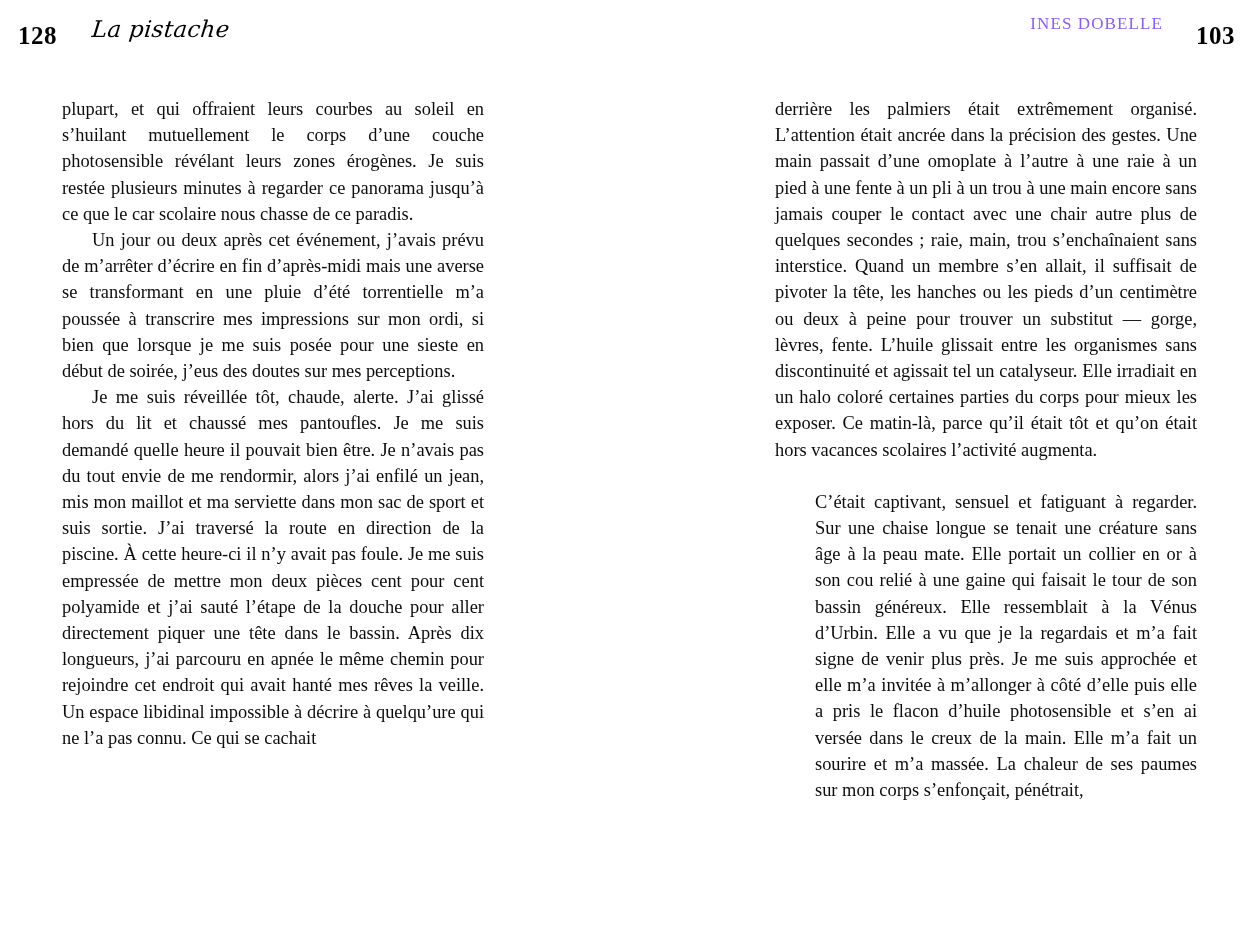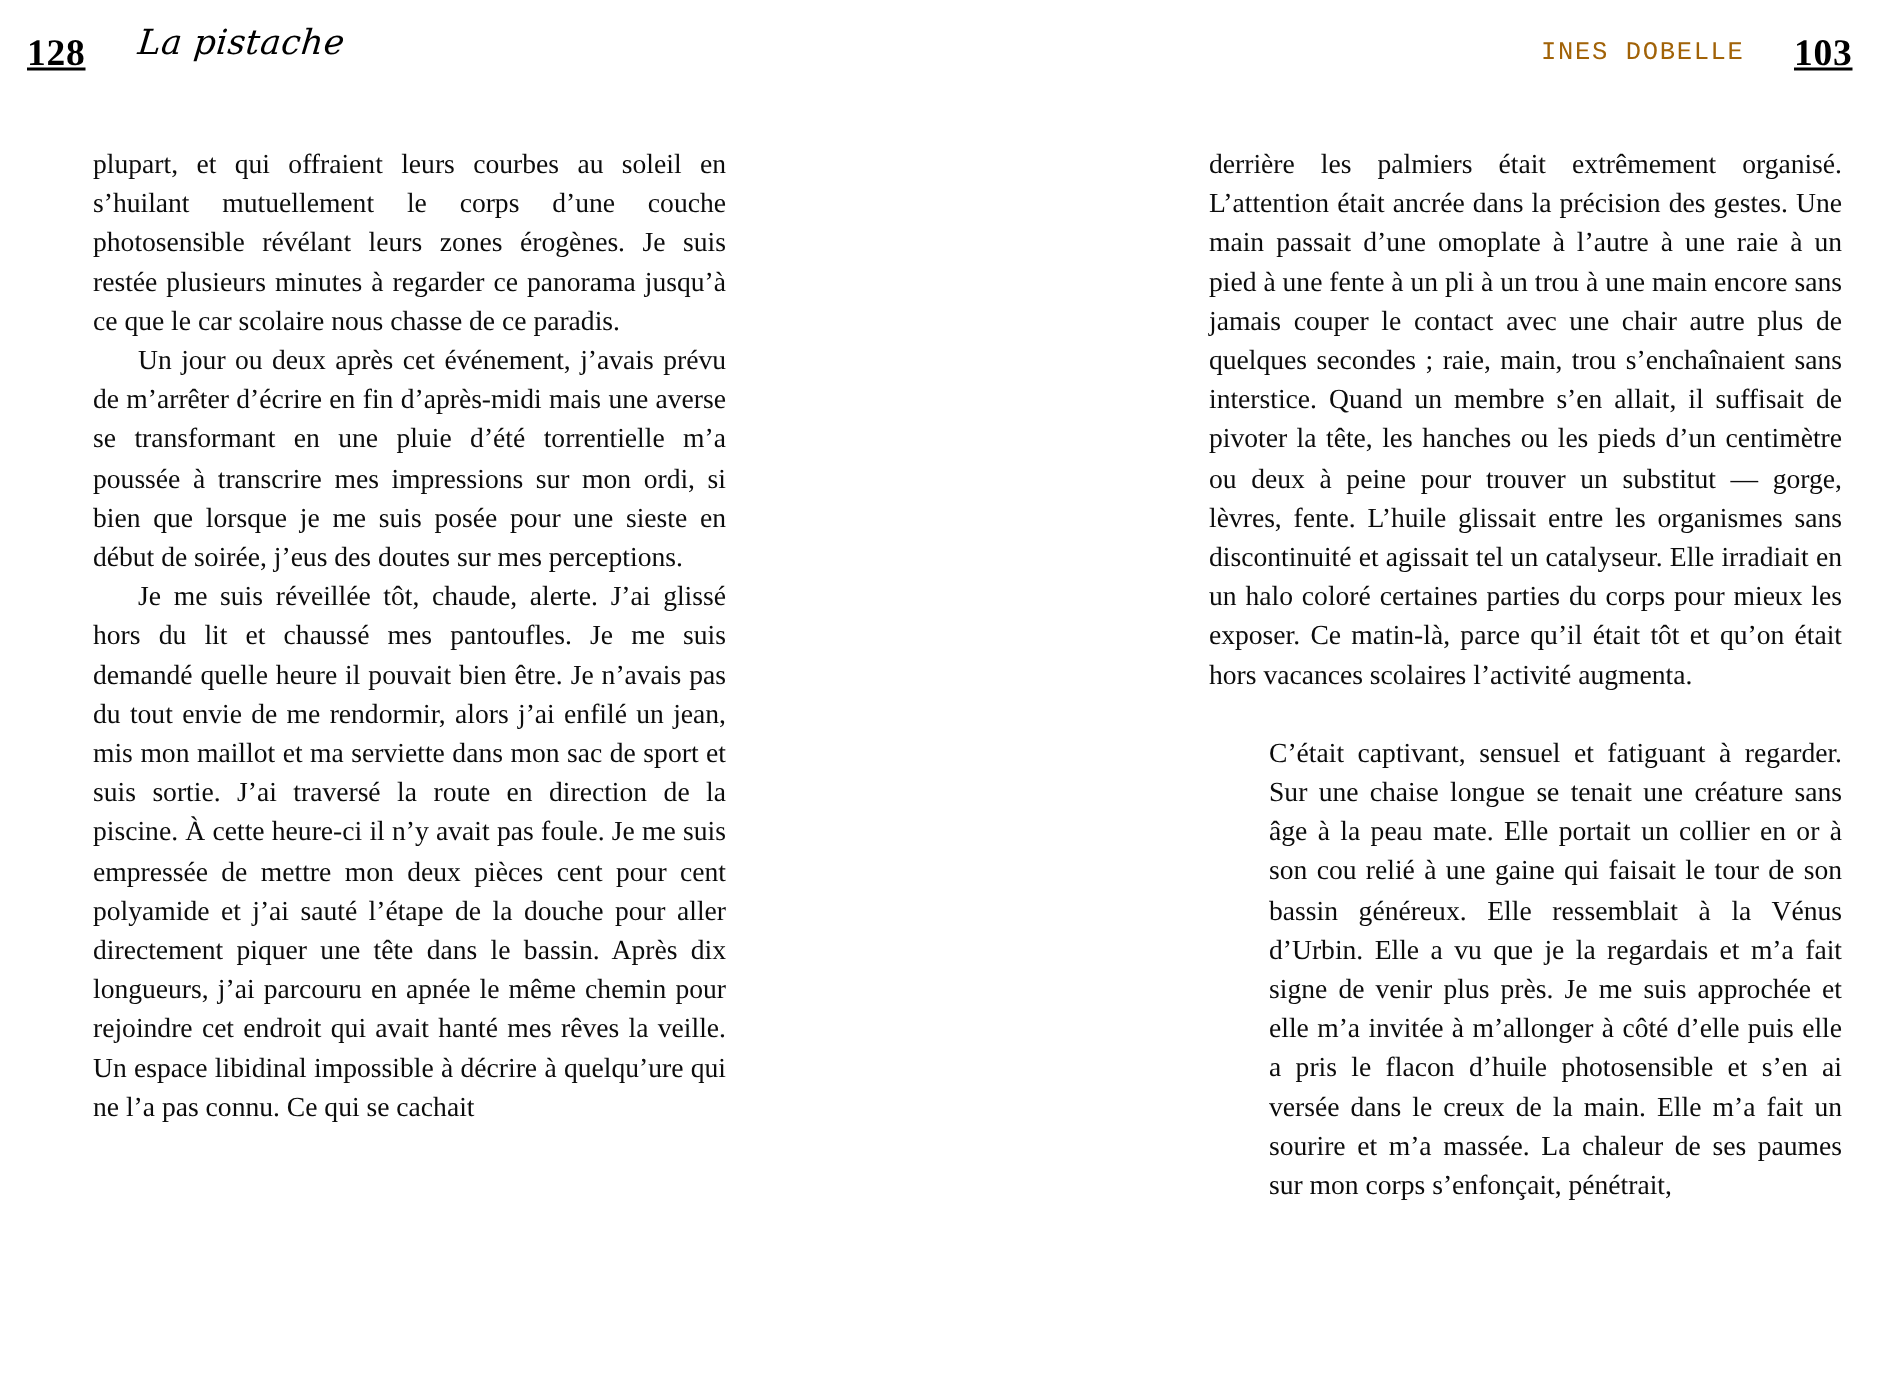--- a/index.html
+++ b/index.html
@@ -29,21 +29,20 @@
     left: 0;
     width: 1253px;
     height: 46px;
   }
   .folio {
     font-family: "Liberation Serif", serif;
     font-weight: bold;
     font-size: 25px;
     letter-spacing: 0.5px;
     color: #000;
-    text-decoration: underline;
   }
   .folio-left {
     position: absolute;
     left: 18px;
     top: 8px;
   }
   .folio-right {
     position: absolute;
     right: 18px;
     top: 8px;
@@ -55,25 +54,25 @@
     font-family: "DejaVu Serif", serif;
     font-style: italic;
     font-size: 23px;
     color: #000;
     transform: skewX(-6deg);
     letter-spacing: 0.3px;
   }
   .author-name {
     position: absolute;
     right: 90px;
-    top: 12px;
-    font-family: Liberation Mono, monospace;
+    top: 0;
+    font-family: Liberation Serif, serif;
     font-size: 17px;
     letter-spacing: 1.1px;
-    color: #a16207;
+    color: #8b5cf6;
   }
 
   
   .columns {
     position: absolute;
     top: 96px;
     left: 0;
     width: 1065px;
     height: 800px;
     font-family: Liberation Serif, serif;
@@ -83,21 +82,21 @@
     top: 0;
     width: 422px;
     font-size: 18.4px;
     line-height: 26.2px;
     text-align: justify;
     text-justify: inter-word;
     hyphens: none;
     color: #0c0c0c;
   }
   .col-left { left: 62px; }
-  .col-right { left: 806px; }
+  .col-right { left: 775px; }
 
   .col p {
     margin: 0;
     text-indent: 0;
   }
   .col p.indent {
     text-indent: 30px;
   }
   .col p.gap {
     margin-top: 26px;

